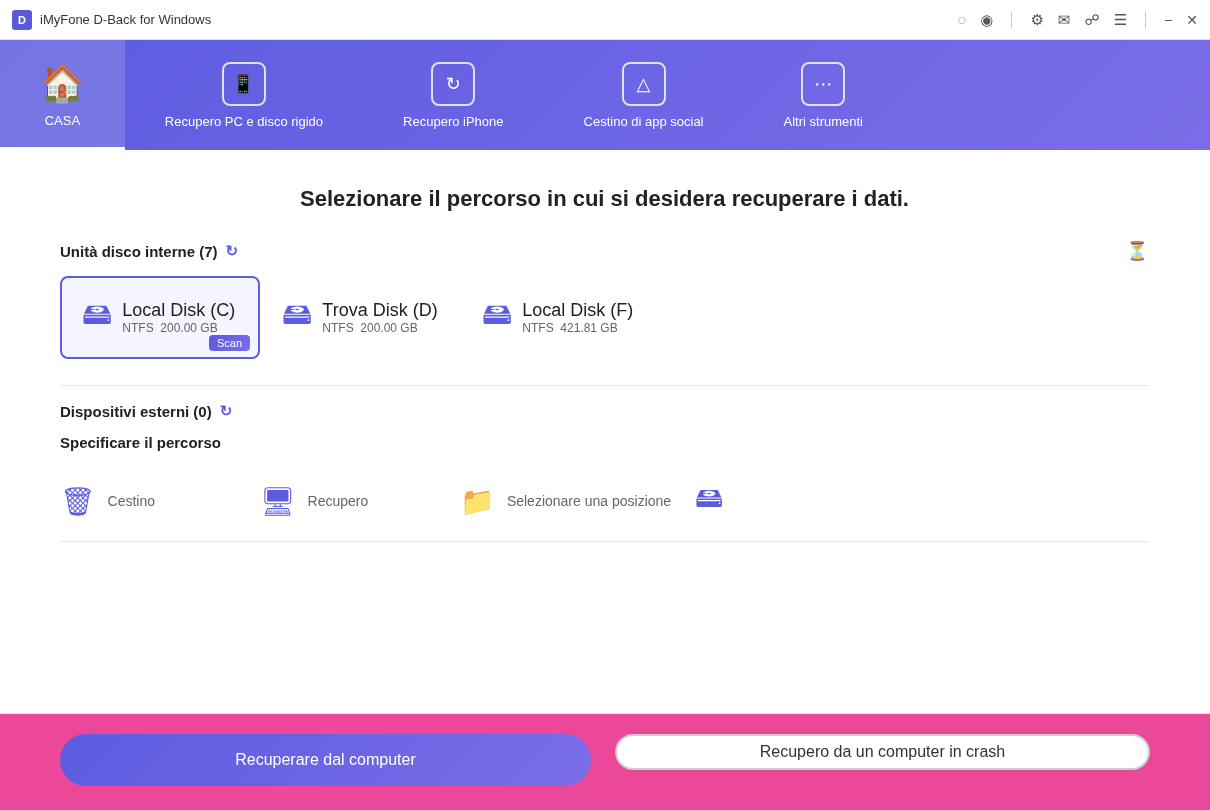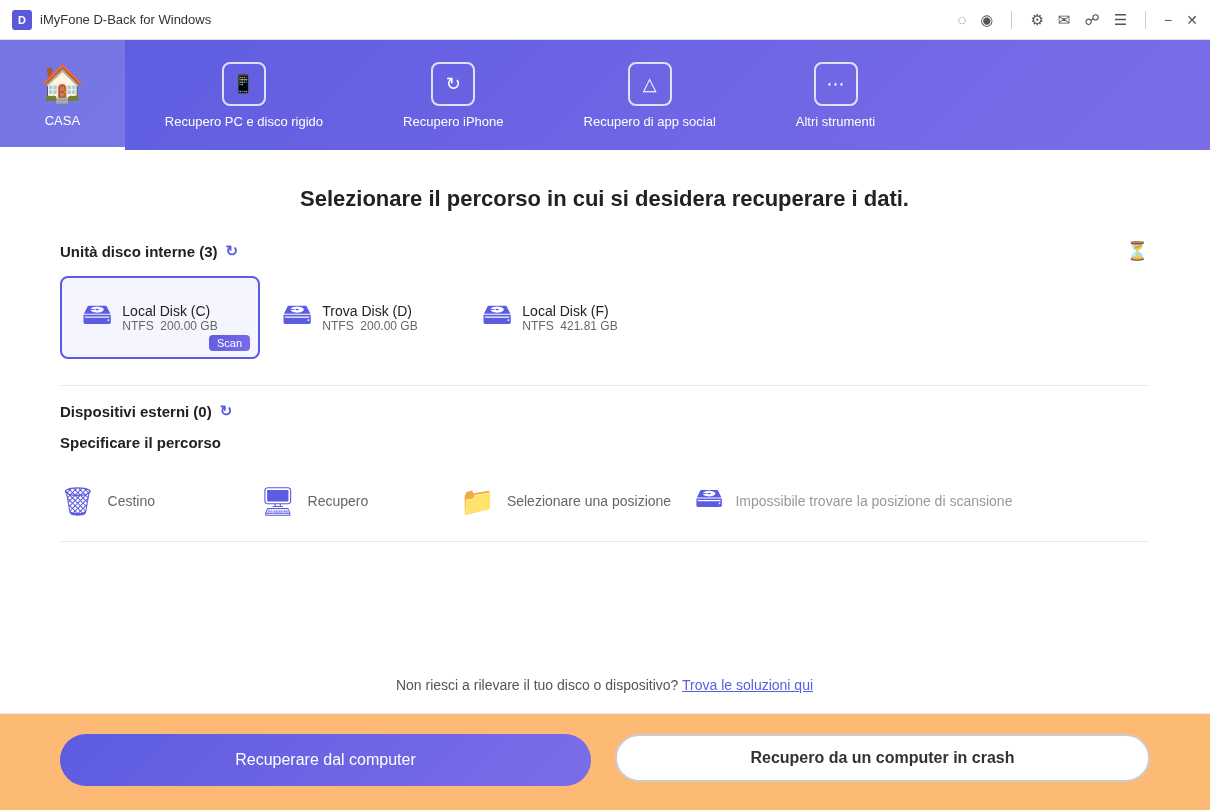--- a/index.html
+++ b/index.html
@@ -171,21 +171,21 @@
       color: #fff;
       font-size: 11px;
       padding: 2px 8px;
       border-radius: 4px;
     }
     .disk-icon {
       font-size: 30px;
       color: #5c5ce0;
     }
     .disk-info .disk-name {
-      font-size: 14px;
+      font-size: 18px;
       font-weight: 500;
       color: #222;
     }
     .disk-info .disk-meta {
       font-size: 12px;
       color: #666;
     }
 
     .divider {
       height: 1px;
@@ -234,21 +234,21 @@
       color: #555;
     }
     .bottom-link a {
       color: #5c5ce0;
       text-decoration: underline;
       cursor: pointer;
     }
 
     
     .footer {
-      background: #fdba74;
+      background: #ec4899;
       padding: 20px 60px 24px 60px;
       display: flex;
       gap: 24px;
       flex-shrink: 0;
       border-top: 1px solid #ececec;
     }
     .btn-primary {
       flex: 1;
       background: linear-gradient(135deg, #5c5ce0 0%, #7b6de8 100%);
       color: #fff;
@@ -258,23 +258,23 @@
       font-size: 16px;
       font-weight: 500;
       cursor: pointer;
     }
     .btn-secondary {
       flex: 1;
       background: #fff;
       color: #333;
       border: 2px solid #ccc;
       border-radius: 30px;
-      height: 48px;
+      height: 36px;
       font-size: 16px;
-      font-weight: 700;
+      font-weight: 400;
       cursor: pointer;
     }
   </style>
 </head>
 <body>
 
 <div class="titlebar">
   <div class="titlebar-logo">D</div>
   <span class="titlebar-title">iMyFone D-Back for Windows</span>
   <div class="titlebar-icons">
@@ -305,35 +305,35 @@
   <div class="nav-item">
     <div class="nav-icon-box">
       <span style="font-size:18px; color:#fff;">↻</span>
     </div>
     <span class="nav-item-label">Recupero iPhone</span>
   </div>
   <div class="nav-item">
     <div class="nav-icon-box">
       <span style="font-size:18px; color:#fff;">△</span>
     </div>
-    <span class="nav-item-label">Recupero di app social</span>
+    <span class="nav-item-label">Cestino di app social</span>
   </div>
   <div class="nav-item">
     <div class="nav-icon-box">
       <span style="font-size:18px; color:#fff;">⋯</span>
     </div>
     <span class="nav-item-label">Altri strumenti</span>
   </div>
 </div>
 
 <div class="main">
   <div class="page-title">Selezionare il percorso in cui si desidera recuperare i dati.</div>
 
   <div class="section-header">
-    <span>Unità disco interne (3)</span>
+    <span>Unità disco interne (7)</span>
     <span class="refresh-icon">↻</span>
     <span class="history-icon">⏳</span>
   </div>
 
   <div class="disk-grid">
 
     <div class="disk-card selected">
       <span class="disk-icon">🖴</span>
       <div class="disk-info">
         <div class="disk-name">Local Disk (C)</div>
@@ -381,28 +381,23 @@
     <div class="path-item">
       <span class="path-icon">🖥</span>
       <span class="path-label">Recupero</span>
     </div>
     <div class="path-item">
       <span class="path-icon">📁</span>
       <span class="path-label">Selezionare una posizione</span>
     </div>
     <div class="path-item">
       <span class="path-icon">🖴</span>
-      <span class="path-label gray">Impossibile trovare la posizione di scansione</span>
     </div>
   </div>
 
   <div class="divider"></div>
 
-  <div class="bottom-link">
-    <span>Non riesci a rilevare il tuo disco o dispositivo?</span>
-    <a>Trova le soluzioni qui</a>
-  </div>
 </div>
 
 <div class="footer">
   <button class="btn-primary">Recuperare dal computer</button>
   <button class="btn-secondary">Recupero da un computer in crash</button>
 </div>
 
 </body></html>

